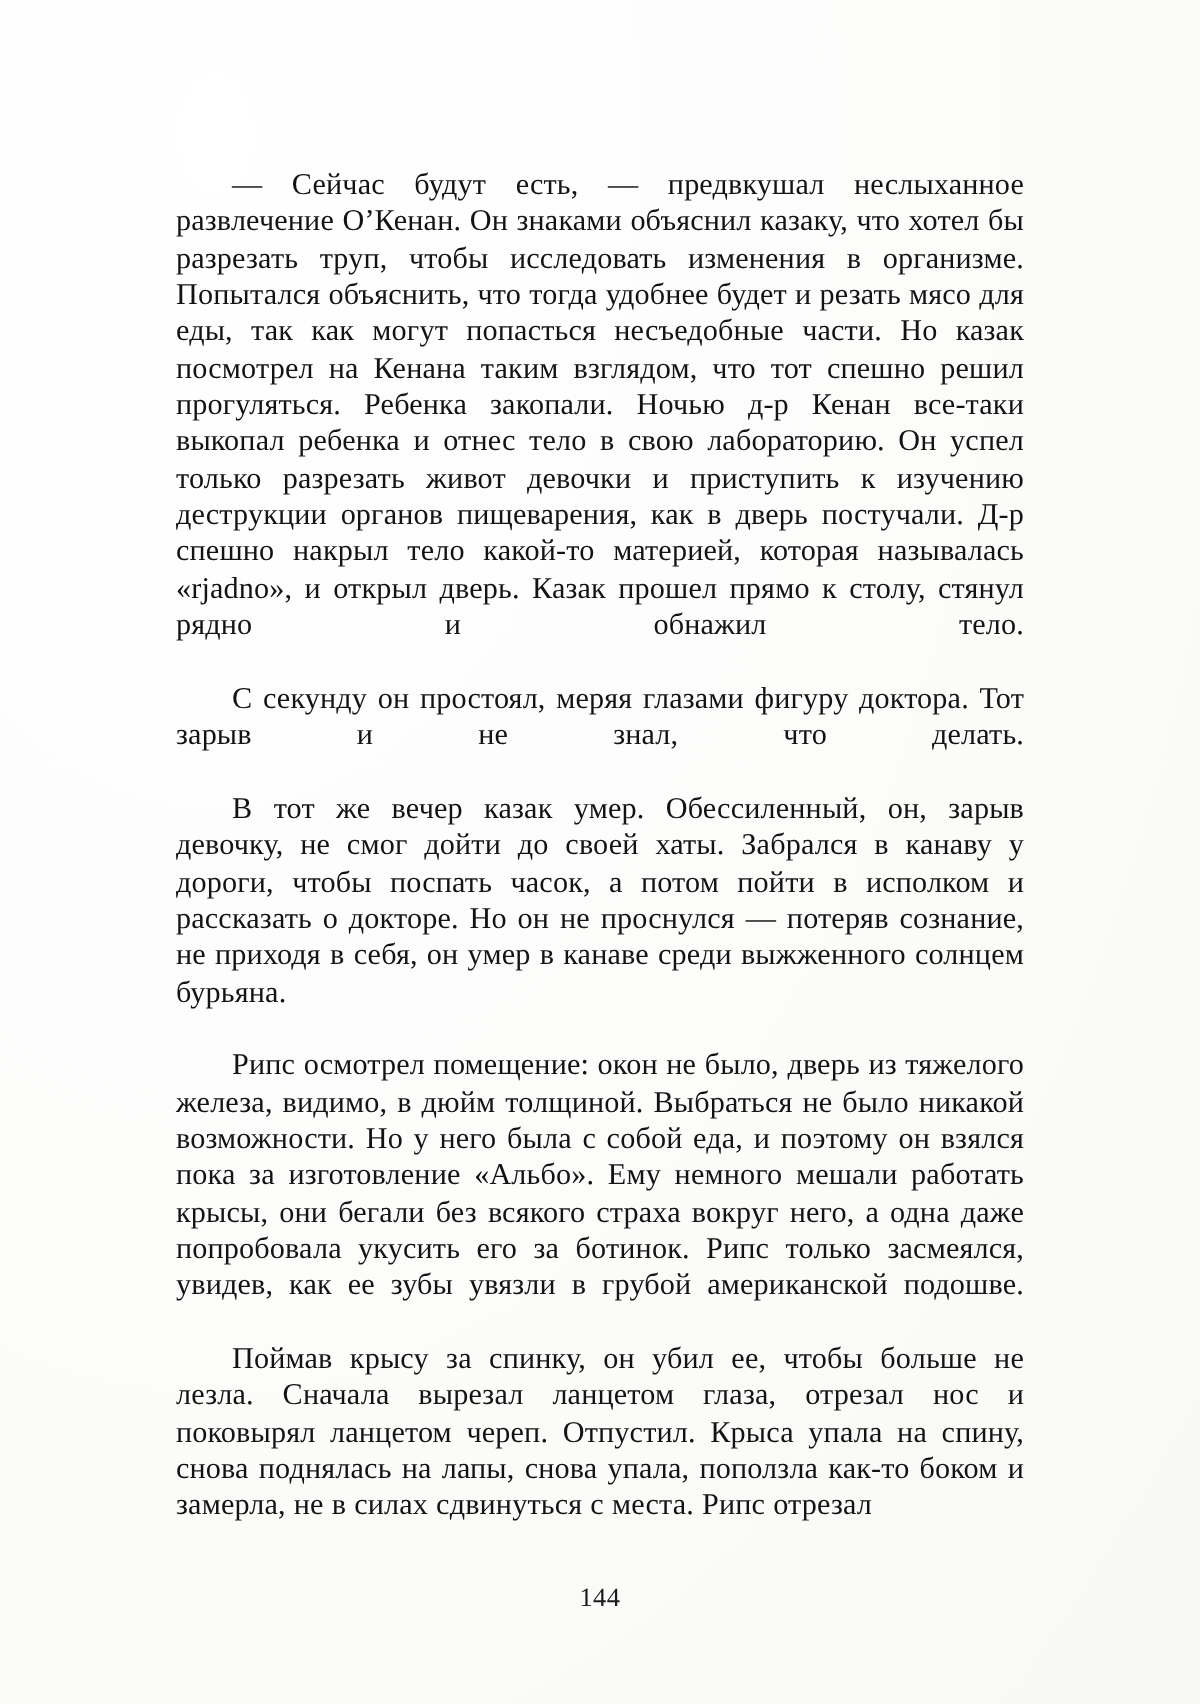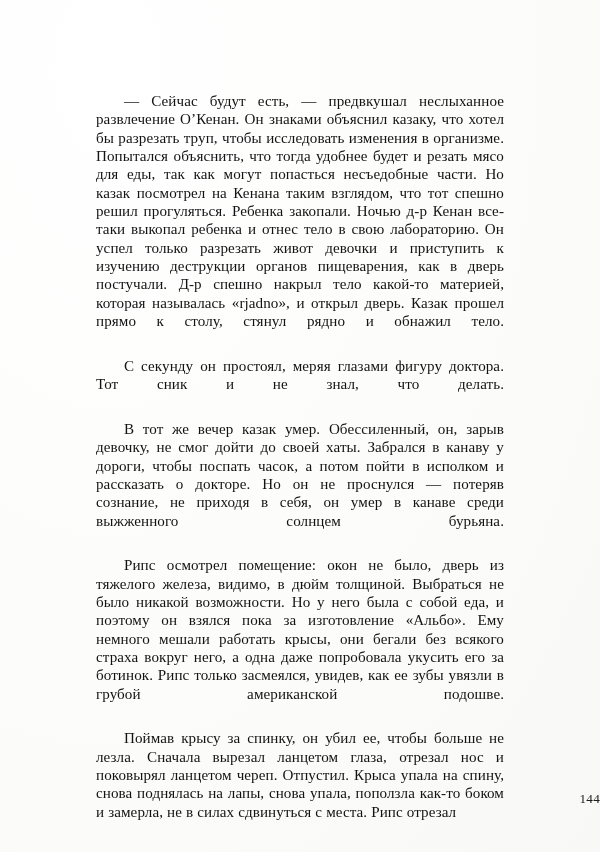--- a/index.html
+++ b/index.html
@@ -27,21 +27,21 @@
     background:
       radial-gradient(ellipse at 18% 8%, #ffffff 0%, #fcfcfb 55%, #f8f8f6 100%);
   }
   .text-block {
     position: absolute;
     left: 88px;
     top: 84px;
     width: 424px;
   }
   p.para {
-    margin: 8px;
+    margin: 0;
     text-indent: 28px;
     text-align: justify;
     font-size: 15.1px;
     line-height: 18.35px;
     letter-spacing: 0.005em;
     word-spacing: 0.012em;
     hyphens: manual;
     -webkit-hyphens: manual;
     color: #131313;
   }
@@ -51,35 +51,35 @@
     width: 100%;
   }
   p.para.last::after {
     content: none;
   }
   .folio {
     position: absolute;
     left: 0;
     right: 0;
     top: 791px;
-    text-align: right;
+    text-align: center;
     font-size: 13.2px;
     line-height: 16px;
     color: #1b1b1b;
     letter-spacing: 0.02em;
   }
 </style>
 </head>
 <body>
 
 <div class="page">
   <div class="page-surface"></div>
 
   <div class="text-block">
     <p class="para">— Сейчас будут есть, — предвкушал неслыханное развлечение О’Кенан. Он знаками объяснил казаку, что хотел бы разрезать труп, чтобы исследовать изменения в организме. Попытался объяснить, что тогда удобнее будет и резать мясо для еды, так как могут попасться несъедобные части. Но казак посмотрел на Кенана таким взглядом, что тот спешно решил прогуляться. Ребенка закопали. Ночью д-р Кенан все-таки выкопал ребенка и отнес тело в свою лабораторию. Он успел только разрезать живот девочки и приступить к изучению деструкции органов пищеварения, как в дверь постучали. Д-р спешно накрыл тело какой-то материей, которая называлась «rjadno», и открыл дверь. Казак прошел прямо к столу, стянул рядно и обнажил тело.</p>
-    <p class="para">С секунду он простоял, меряя глазами фигуру доктора. Тот сник и не знал, что делать.</p>
+    <p class="para">С секунду он простоял, меряя глазами фигуру доктора. Тот зарыв и не знал, что делать.</p>
     <p class="para">В тот же вечер казак умер. Обессиленный, он, зарыв девочку, не смог дойти до своей хаты. Забрался в канаву у дороги, чтобы поспать часок, а потом пойти в исполком и рассказать о докторе. Но он не проснулся — потеряв сознание, не приходя в себя, он умер в канаве среди выжженного солнцем бурьяна.</p>
     <p class="para">Рипс осмотрел помещение: окон не было, дверь из тяжелого железа, видимо, в дюйм толщиной. Выбраться не было никакой возможности. Но у него была с собой еда, и поэтому он взялся пока за изготовление «Альбо». Ему немного мешали работать крысы, они бегали без всякого страха вокруг него, а одна даже попробовала укусить его за ботинок. Рипс только засмеялся, увидев, как ее зубы увязли в грубой американской подошве.</p>
     <p class="para last">Поймав крысу за спинку, он убил ее, чтобы больше не лезла. Сначала вырезал ланцетом глаза, отрезал нос и поковырял ланцетом череп. Отпустил. Крыса упала на спину, снова поднялась на лапы, снова упала, поползла как-то боком и замерла, не в силах сдвинуться с места. Рипс отрезал</p>
   </div>
 
   <div class="folio">144</div>
 </div>
 
 </body></html>

